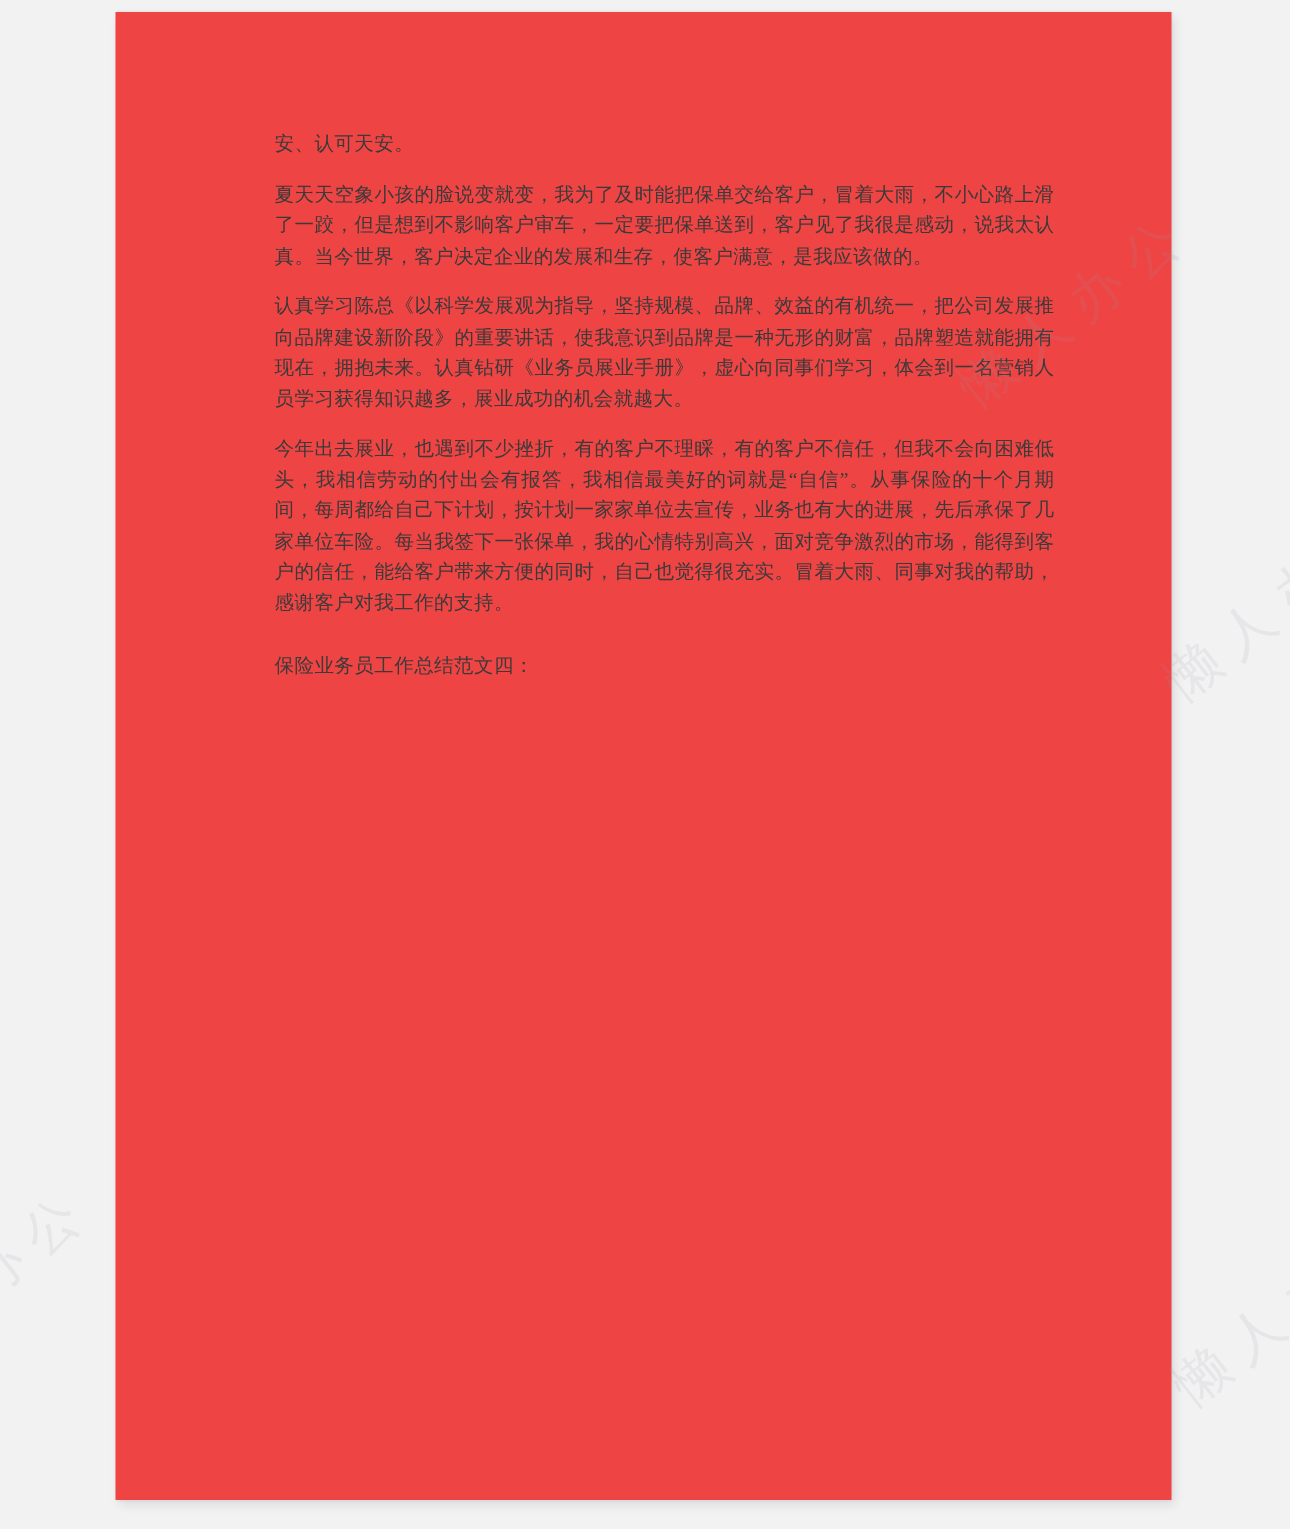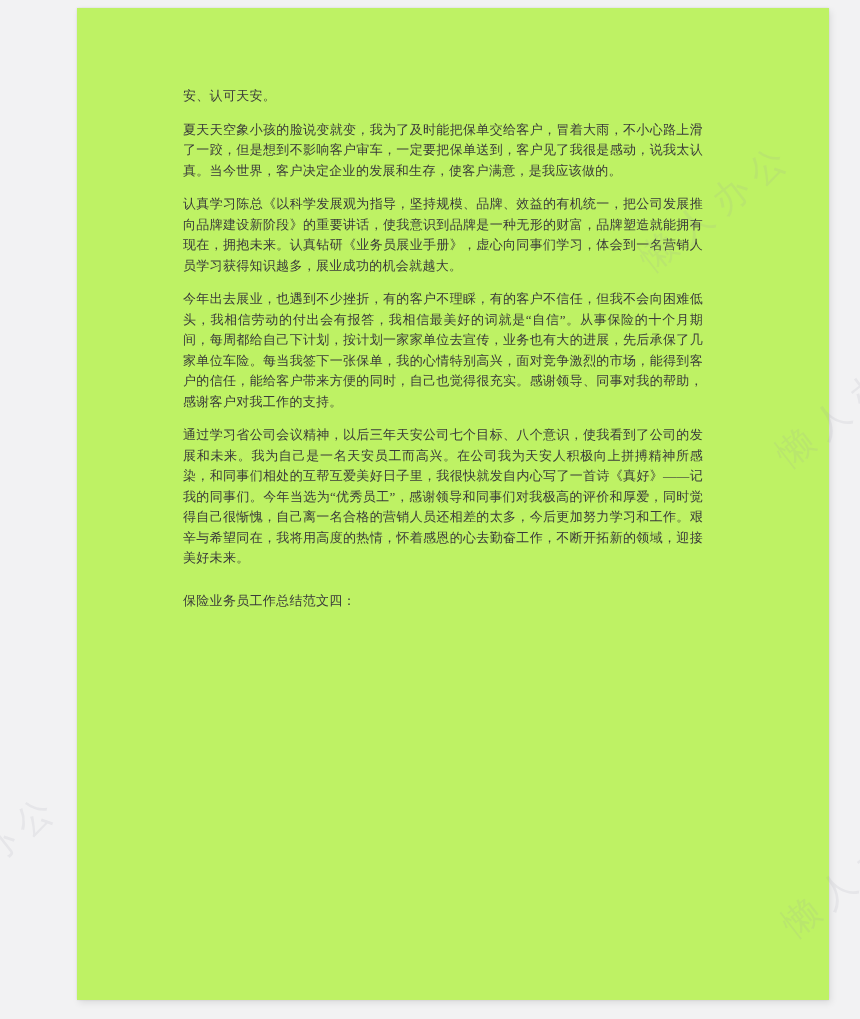--- a/index.html
+++ b/index.html
@@ -13,23 +13,22 @@
     position: relative;
     overflow: hidden;
     font-family: "Liberation Serif", "DejaVu Serif", serif;
   }
   .paper {
     position: absolute;
     left: 77px;
     top: 8px;
     width: 704px;
     height: 992px;
-    background: #bef264;
+    background: #ef4444;
     box-shadow: 0 0 2px rgba(0,0,0,0.10), 2px 3px 7px rgba(0,0,0,0.09);
-    padding-left: 48px;
   }
   .page-content {
     position: absolute;
     left: 106px;
     top: 78px;
     width: 520px;
     font-size: 13px;
     line-height: 20.5px;
     color: #3a3a3a;
     text-align: justify;
@@ -58,22 +57,21 @@
   .wm-bottom  { left: 768px; top: 848px; }
 </style>
 </head>
 <body>
 
 <div class="paper">
   <div class="page-content">
     <p>安、认可天安。</p>
     <p>夏天天空象小孩的脸说变就变，我为了及时能把保单交给客户，冒着大雨，不小心路上滑了一跤，但是想到不影响客户审车，一定要把保单送到，客户见了我很是感动，说我太认真。当今世界，客户决定企业的发展和生存，使客户满意，是我应该做的。</p>
     <p>认真学习陈总《以科学发展观为指导，坚持规模、品牌、效益的有机统一，把公司发展推向品牌建设新阶段》的重要讲话，使我意识到品牌是一种无形的财富，品牌塑造就能拥有现在，拥抱未来。认真钻研《业务员展业手册》，虚心向同事们学习，体会到一名营销人员学习获得知识越多，展业成功的机会就越大。</p>
-    <p>今年出去展业，也遇到不少挫折，有的客户不理睬，有的客户不信任，但我不会向困难低头，我相信劳动的付出会有报答，我相信最美好的词就是“自信”。从事保险的十个月期间，每周都给自己下计划，按计划一家家单位去宣传，业务也有大的进展，先后承保了几家单位车险。每当我签下一张保单，我的心情特别高兴，面对竞争激烈的市场，能得到客户的信任，能给客户带来方便的同时，自己也觉得很充实。感谢领导、同事对我的帮助，感谢客户对我工作的支持。</p>
-    <p>通过学习省公司会议精神，以后三年天安公司七个目标、八个意识，使我看到了公司的发展和未来。我为自己是一名天安员工而高兴。在公司我为天安人积极向上拼搏精神所感染，和同事们相处的互帮互爱美好日子里，我很快就发自内心写了一首诗《真好》——记我的同事们。今年当选为“优秀员工”，感谢领导和同事们对我极高的评价和厚爱，同时觉得自己很惭愧，自己离一名合格的营销人员还相差的太多，今后更加努力学习和工作。艰辛与希望同在，我将用高度的热情，怀着感恩的心去勤奋工作，不断开拓新的领域，迎接美好未来。</p>
+    <p>今年出去展业，也遇到不少挫折，有的客户不理睬，有的客户不信任，但我不会向困难低头，我相信劳动的付出会有报答，我相信最美好的词就是“自信”。从事保险的十个月期间，每周都给自己下计划，按计划一家家单位去宣传，业务也有大的进展，先后承保了几家单位车险。每当我签下一张保单，我的心情特别高兴，面对竞争激烈的市场，能得到客户的信任，能给客户带来方便的同时，自己也觉得很充实。冒着大雨、同事对我的帮助，感谢客户对我工作的支持。</p>
     <p class="section-gap">保险业务员工作总结范文四：</p>
   </div>
 </div>
 
 <div class="watermark wm-page">懒人办公</div>
 <div class="watermark wm-right">懒人办公</div>
 <div class="watermark wm-left">懒人办公</div>
 <div class="watermark wm-bottom">懒人办公</div>
 
 </body></html>

